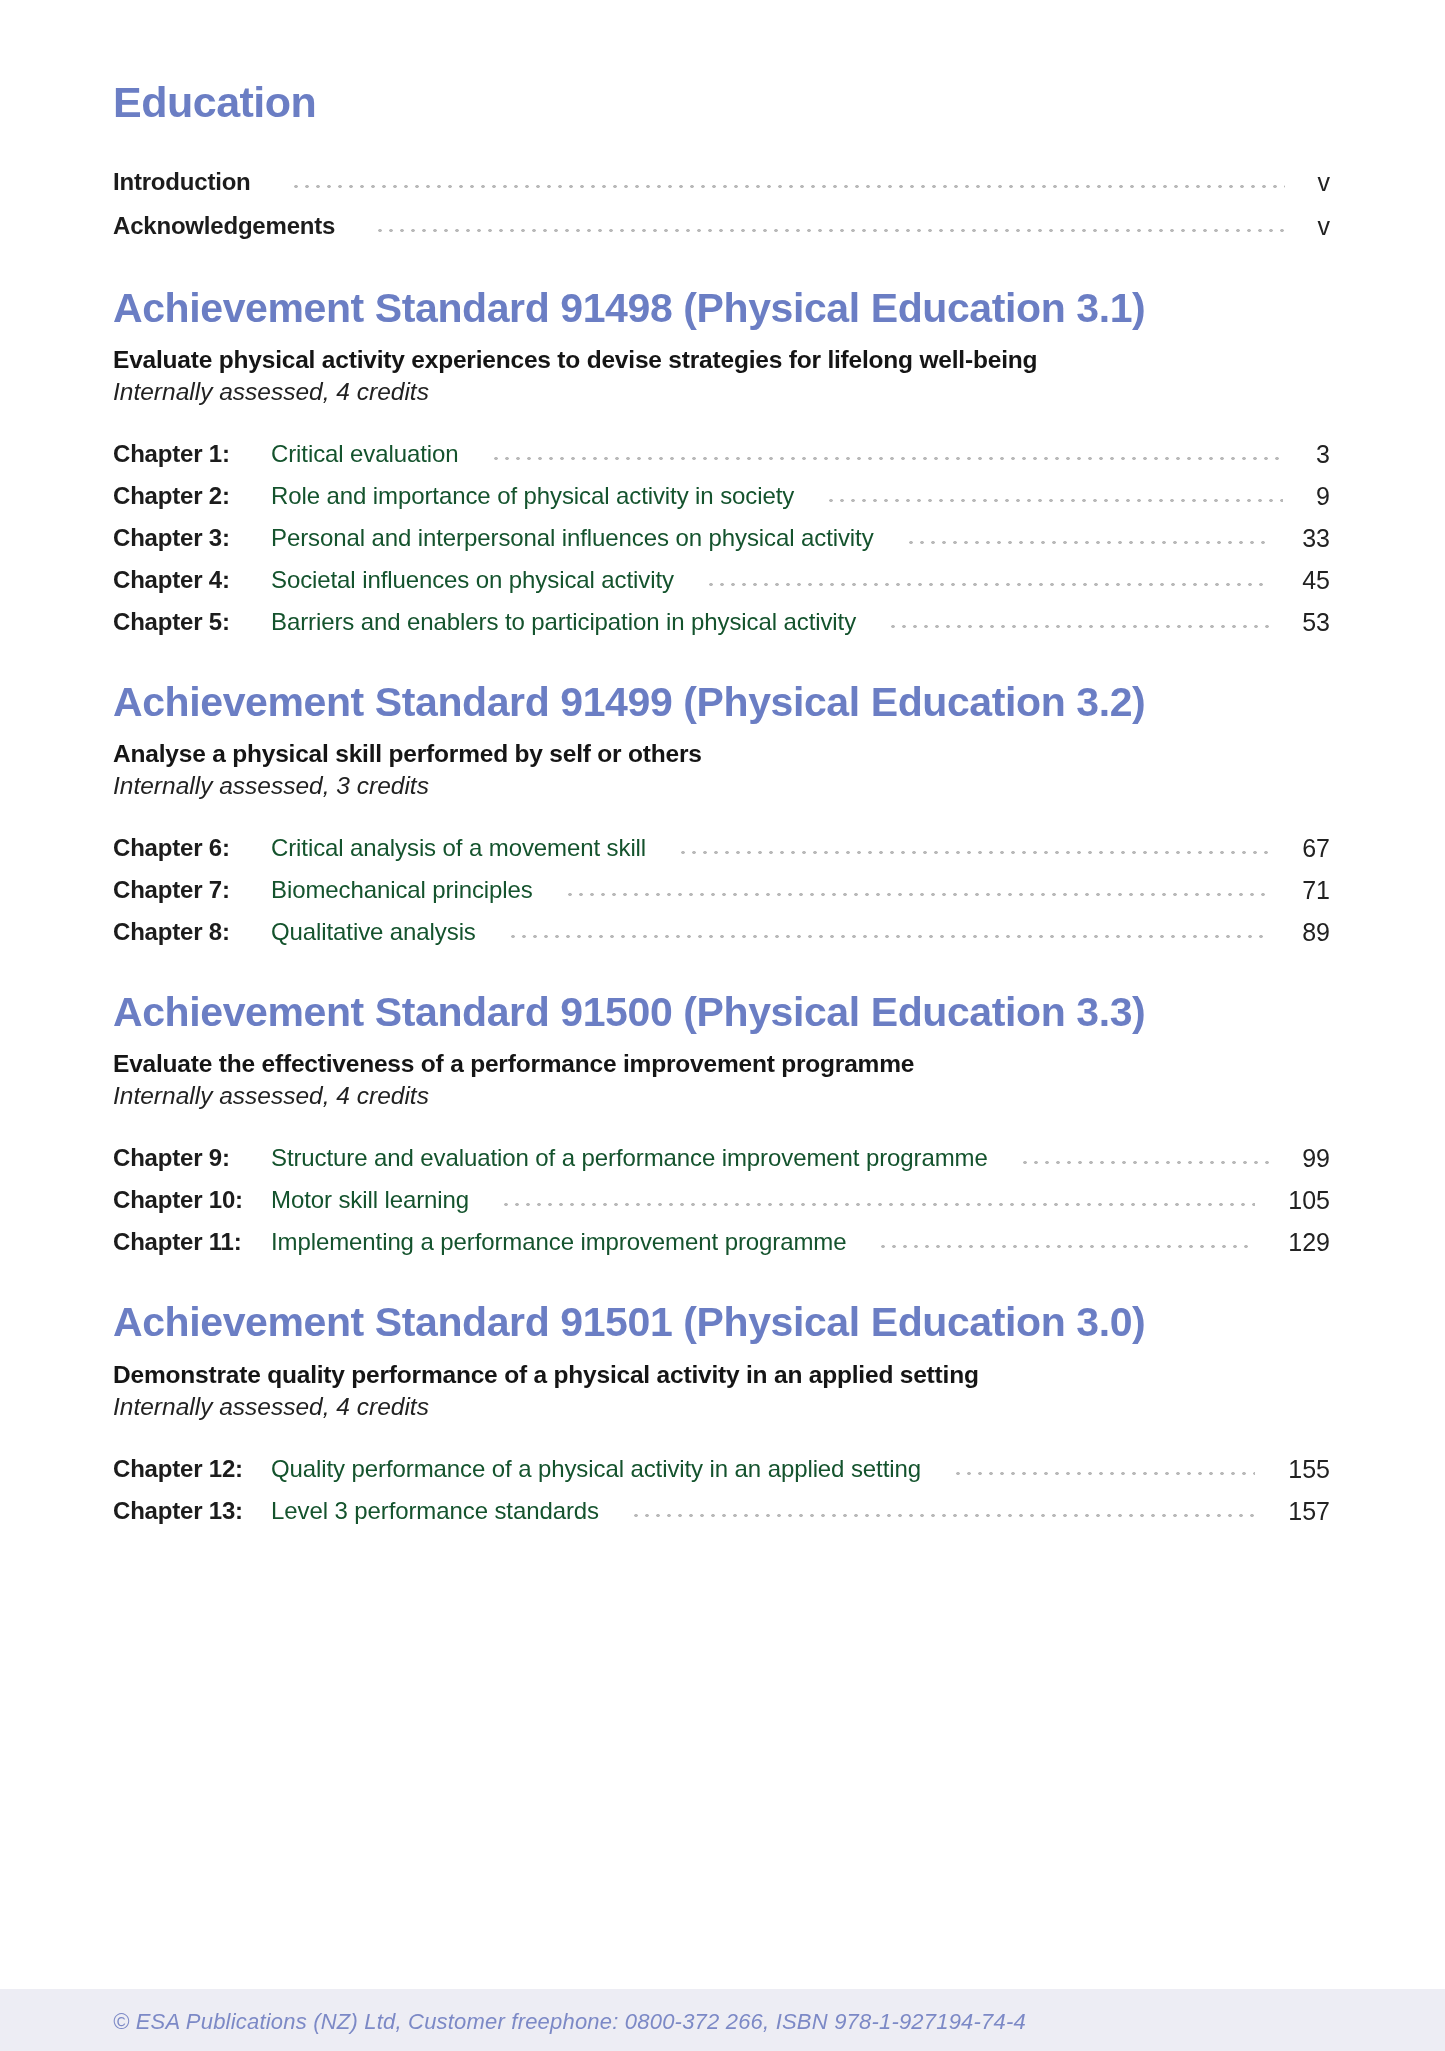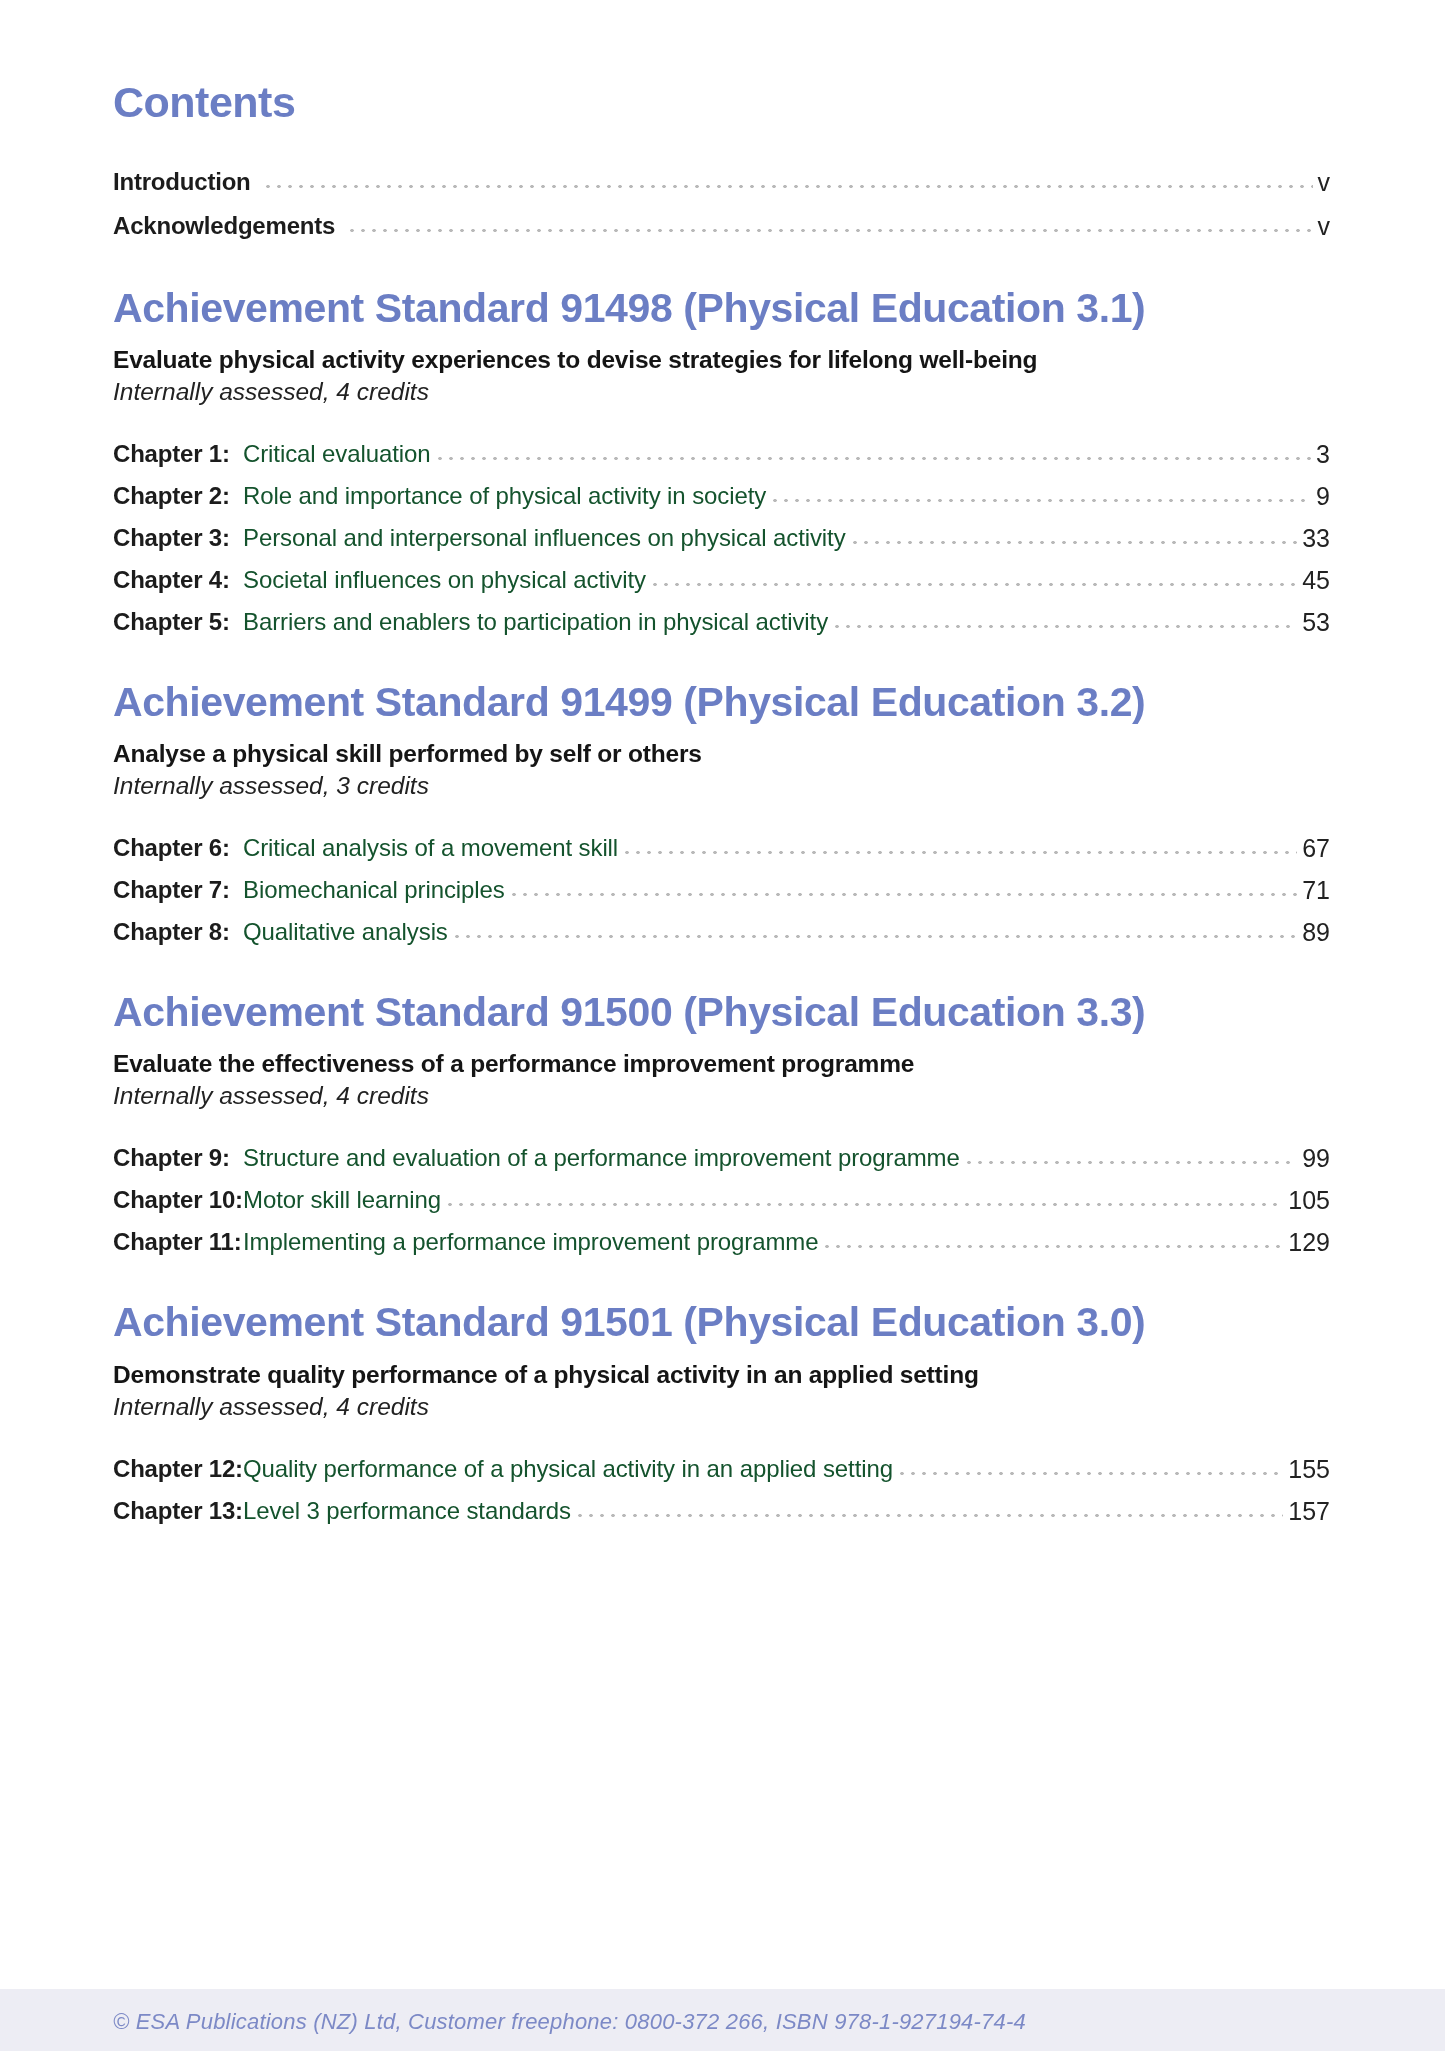--- a/index.html
+++ b/index.html
@@ -25,20 +25,21 @@
     font-weight: bold;
     letter-spacing: -0.5px;
     color: var(--accent, #6b7ec4);
   }
   .toc-row {
     display: flex;
     align-items: flex-end;
     line-height: 30px;
     margin-bottom: 12px;
     font-size: 24px;
+    gap: 28px;
   }
   .front-matter { margin-bottom: 44px; }
   .front-matter .toc-row { margin-bottom: 14px; }
   .row-label {
     font-weight: bold;
     white-space: nowrap;
     letter-spacing: -0.2px;
   }
   .chapter-row .row-label {
     min-width: 130px;
@@ -105,21 +106,21 @@
     font-style: italic;
     font-size: 22px;
     letter-spacing: 0.2px;
     color: var(--footer-text, #7c89c6);
   }
 </style>
 </head>
 <body>
 
 <div class="page">
-  <h1 class="contents-title">Contents</h1>
+  <h1 class="contents-title">Education</h1>
 
   <div class="front-matter" id="front-matter">
       <div class="toc-row front-row">
     <span class="row-label">Introduction</span>
 
     <span class="leader"></span>
     <span class="page-num">v</span>
   </div>
       <div class="toc-row front-row">
     <span class="row-label">Acknowledgements</span>

